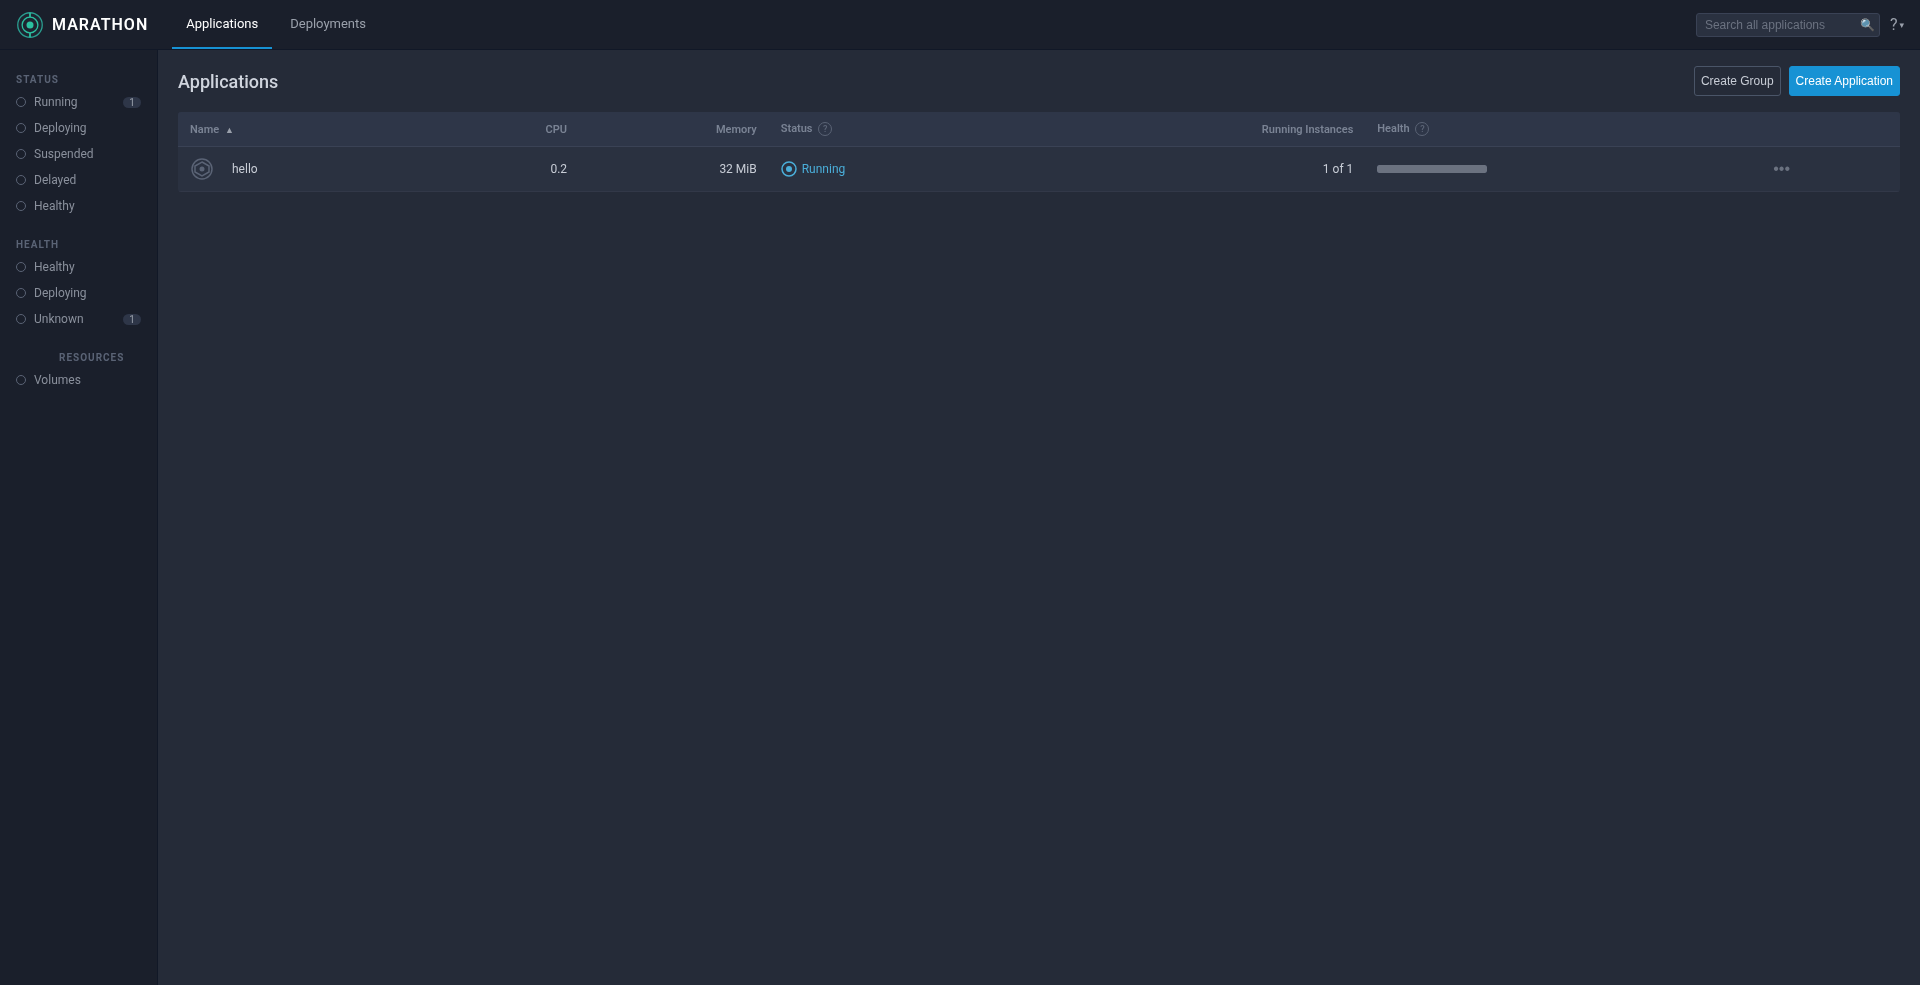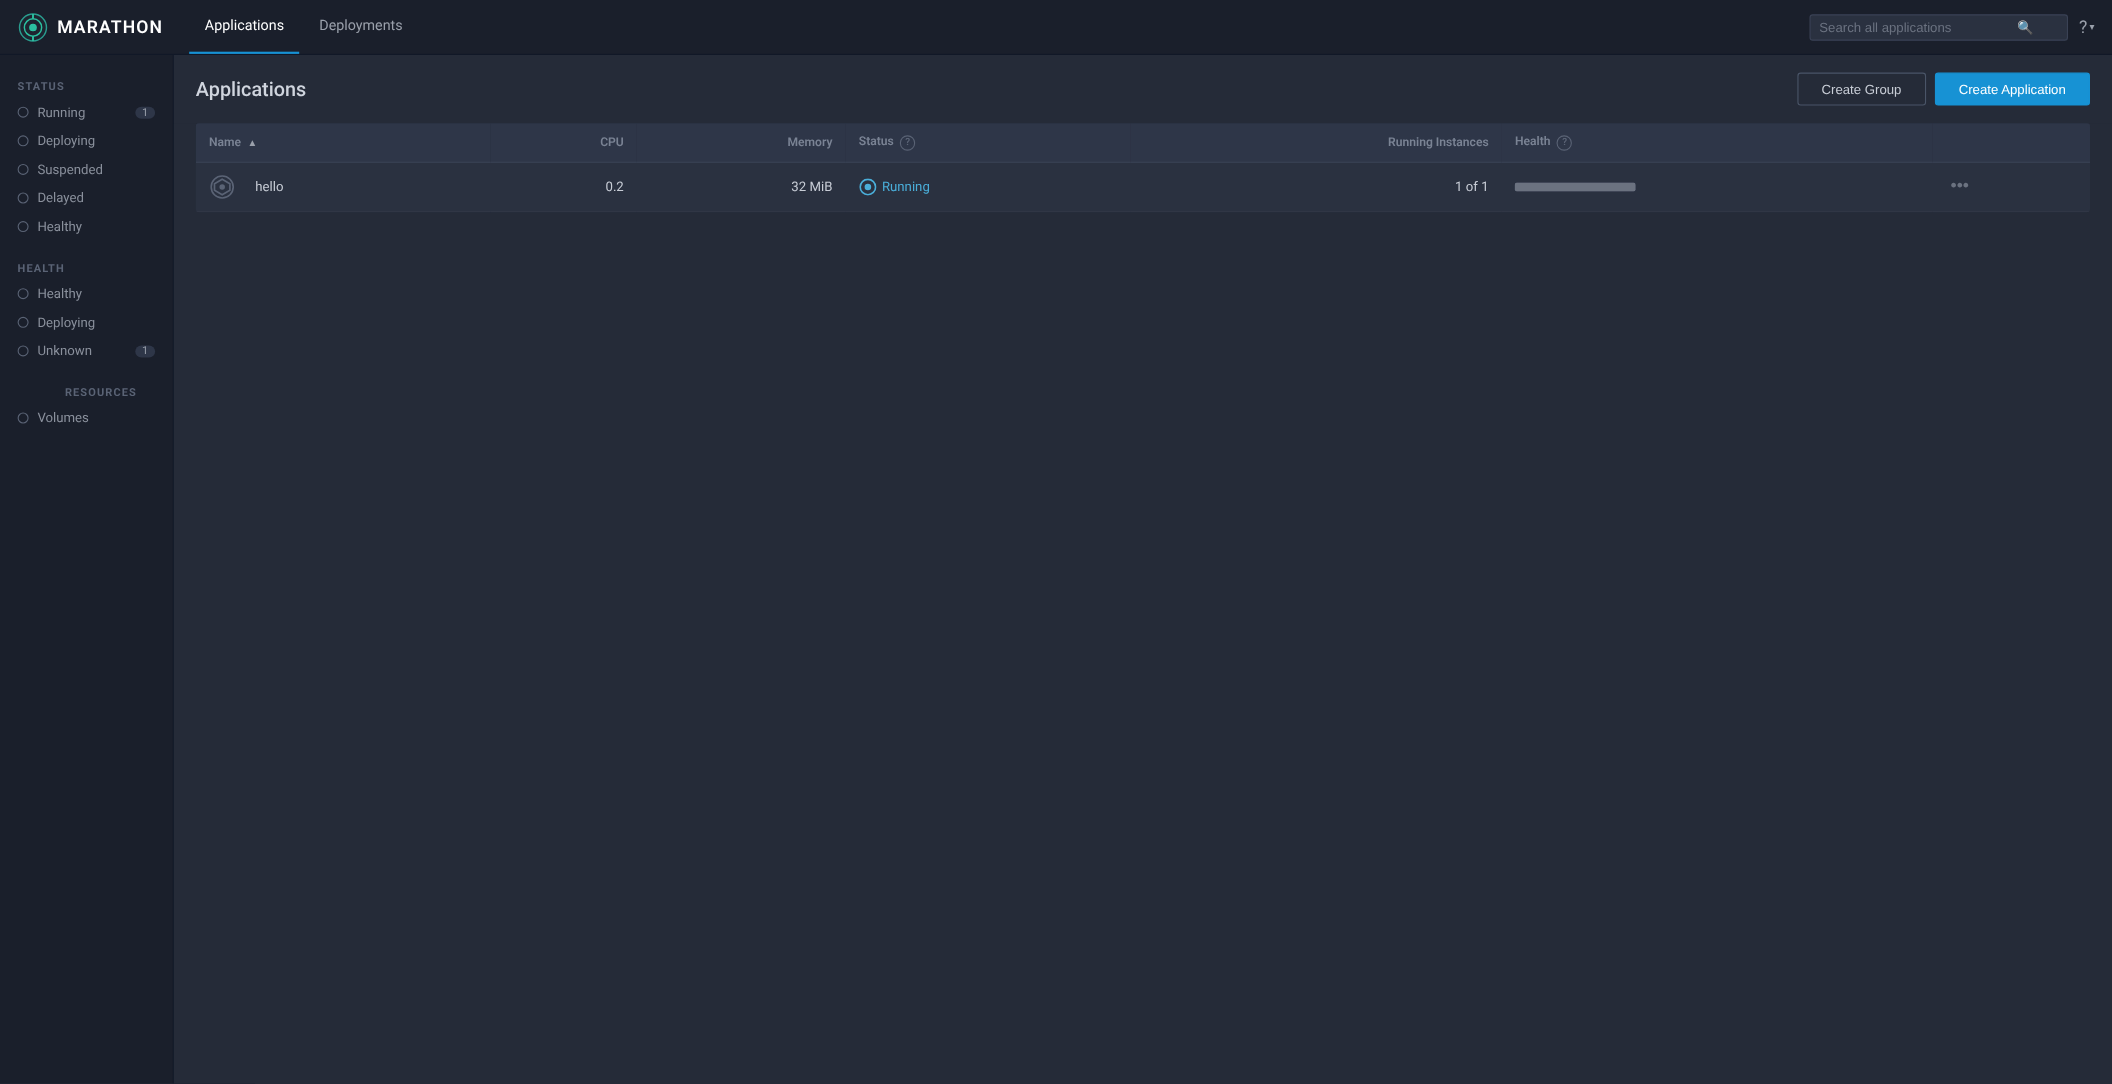--- a/index.html
+++ b/index.html
@@ -64,21 +64,21 @@
       align-items: center;
       gap: 10px;
     }
     .search-box {
       display: flex;
       align-items: center;
       background: #2a3140;
       border: 1px solid #3a4255;
       border-radius: 3px;
       padding: 4px 8px;
-      width: 235px;
+      width: 184px;
     }
     .search-box input {
       background: transparent;
       border: none;
       outline: none;
       color: #9aa0ab;
       font-size: 12px;
       width: 180px;
     }
     .search-box input::placeholder { color: #6b7280; }
@@ -161,21 +161,21 @@
     .main-title {
       font-size: 18px;
       font-weight: 500;
       color: #d0d5de;
     }
     .btn-group {
       display: flex;
       gap: 8px;
     }
     .btn {
-      padding: 7px 21px;
+      padding: 7px 6px;
       border-radius: 3px;
       font-size: 12px;
       cursor: pointer;
       border: 1px solid transparent;
       font-weight: 500;
     }
     .btn-secondary {
       background: transparent;
       border-color: #4a5568;
       color: #c8cdd6;

